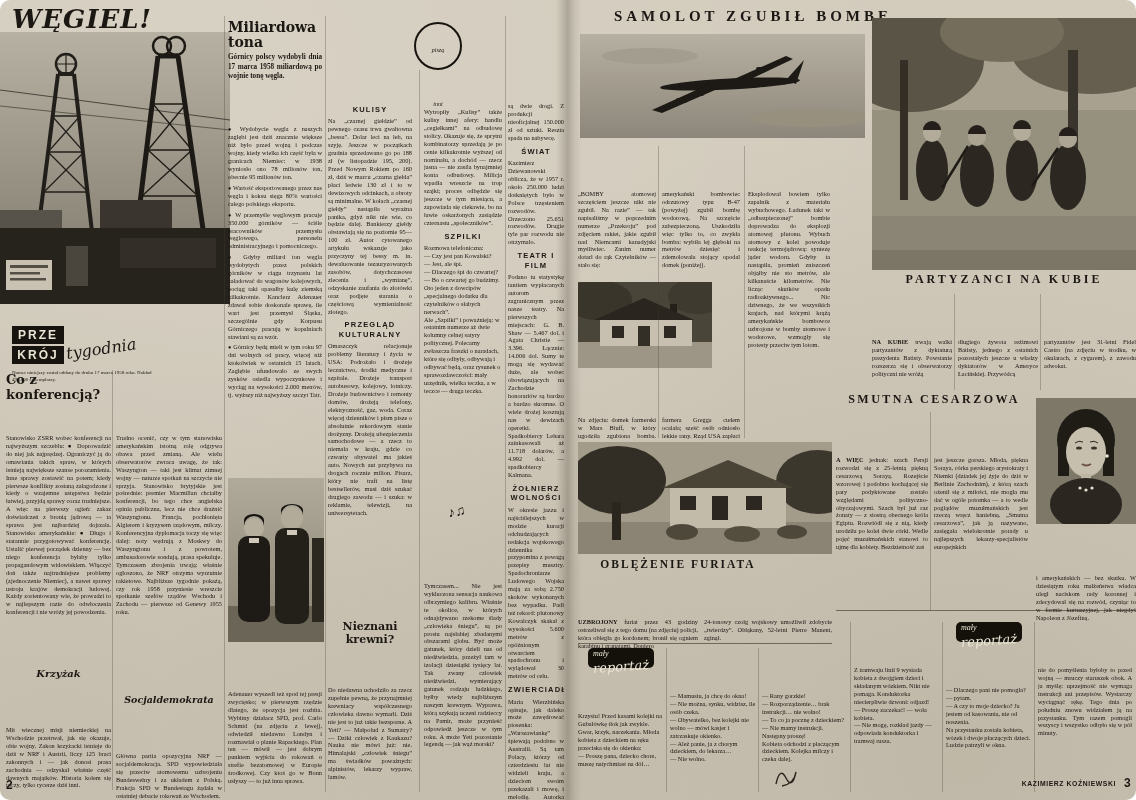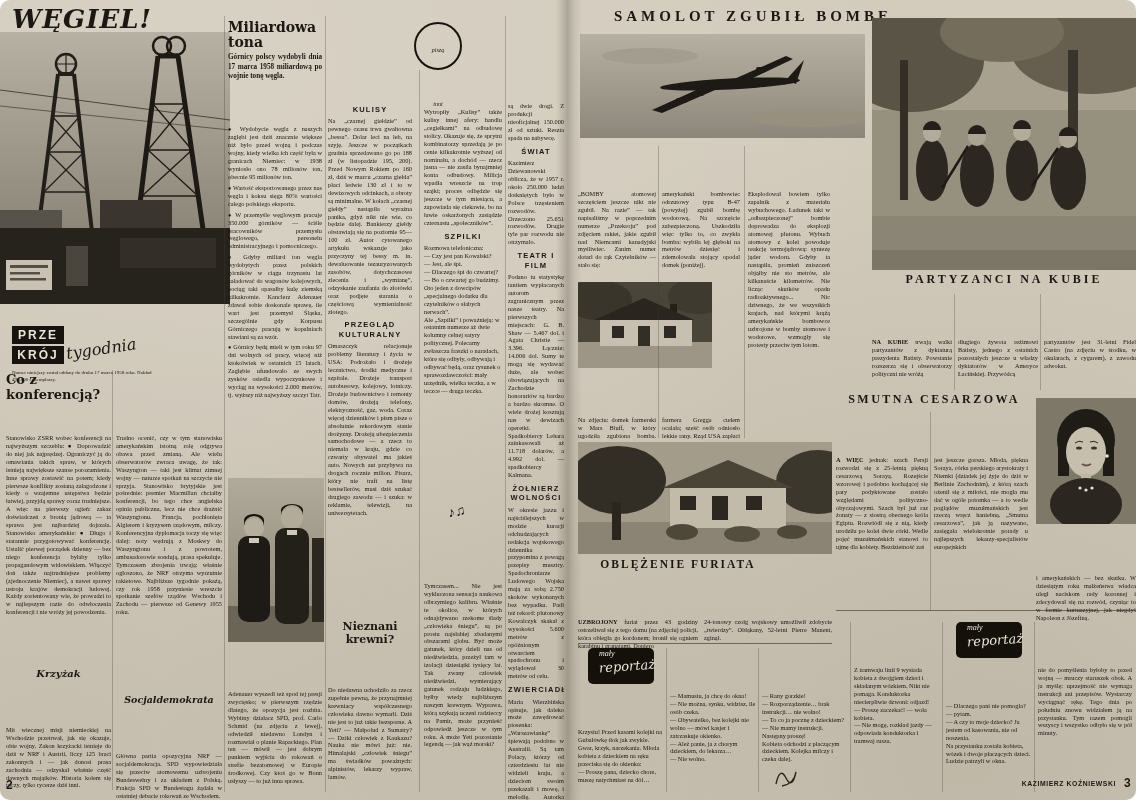--- a/index.html
+++ b/index.html
@@ -26,22 +26,22 @@
   .mast-box{background:#17140f;color:#e9e3d3;font-family:"Liberation Sans",sans-serif;
     font-weight:bold;font-size:12px;letter-spacing:2px;width:44px;text-align:center;
     padding:2px 4px;margin-bottom:2px;}
   .mast-script{font-family:"DejaVu Serif",serif;font-style:italic;font-size:16px;
     transform:rotate(-8deg);transform-origin:left bottom;}
   .mast-note{font-size:5px;line-height:1.3;text-align:left;}
   .co-badge{width:44px;height:44px;border:2.5px solid #17140f;border-radius:50%;
     display:flex;flex-direction:column;align-items:center;justify-content:center;}
   .co-badge .co{font-family:"DejaVu Serif",serif;font-weight:bold;font-size:14px;line-height:1;}
   .co-badge .sub{font-style:italic;font-size:6px;line-height:1;}
-  .rep-logo{background:#14110a;color:#ece6d6;width:66px;height:36px;border-radius:5px;
-    padding:2px 11px;box-sizing:border-box;margin:0 auto 4px auto;}
+  .rep-logo{background:#14110a;color:#ece6d6;width:66px;height:20px;border-radius:5px;
+    padding:2px 5px;box-sizing:border-box;margin:0 auto 4px auto;}
   .rep-logo .s{display:block;font-style:italic;font-size:8px;line-height:1;}
   .rep-logo .b{display:block;font-style:italic;font-family:"DejaVu Serif",serif;
     font-size:13px;line-height:1.4;transform:rotate(-4deg);}
   .byline{font-family:"Liberation Sans",sans-serif;font-weight:bold;font-size:6.8px;
     letter-spacing:.6px;text-align:right;}
   svg{display:block;}
 </style>
 </head>
 <body>
 

